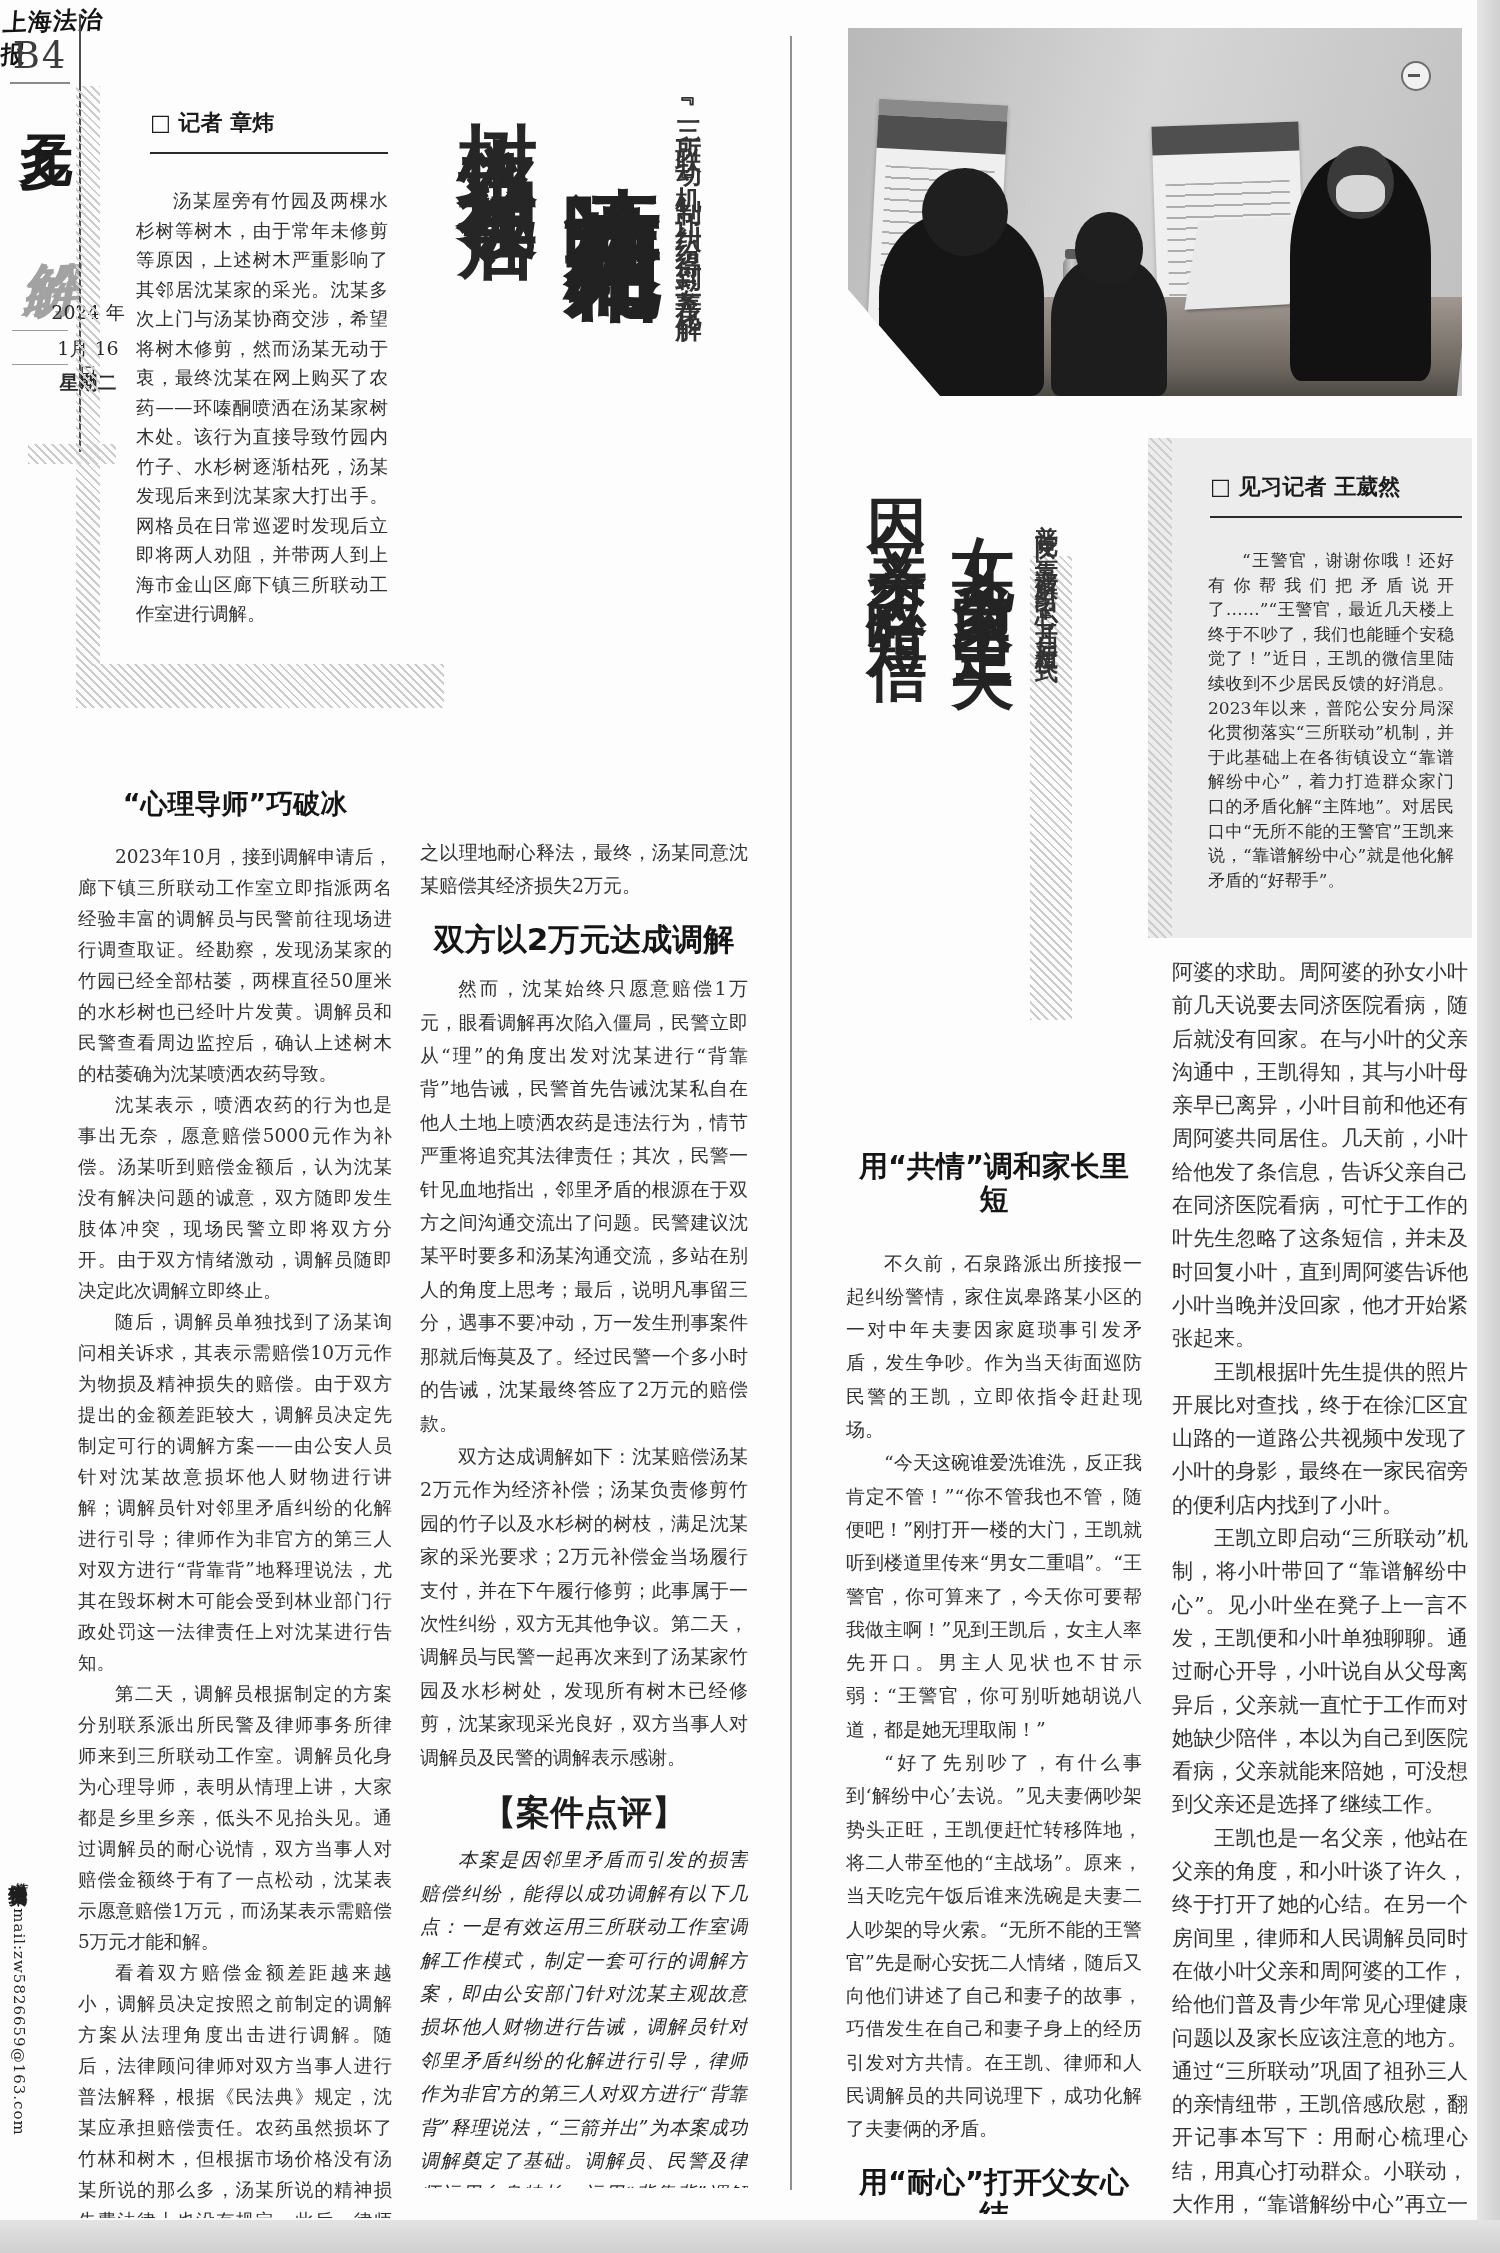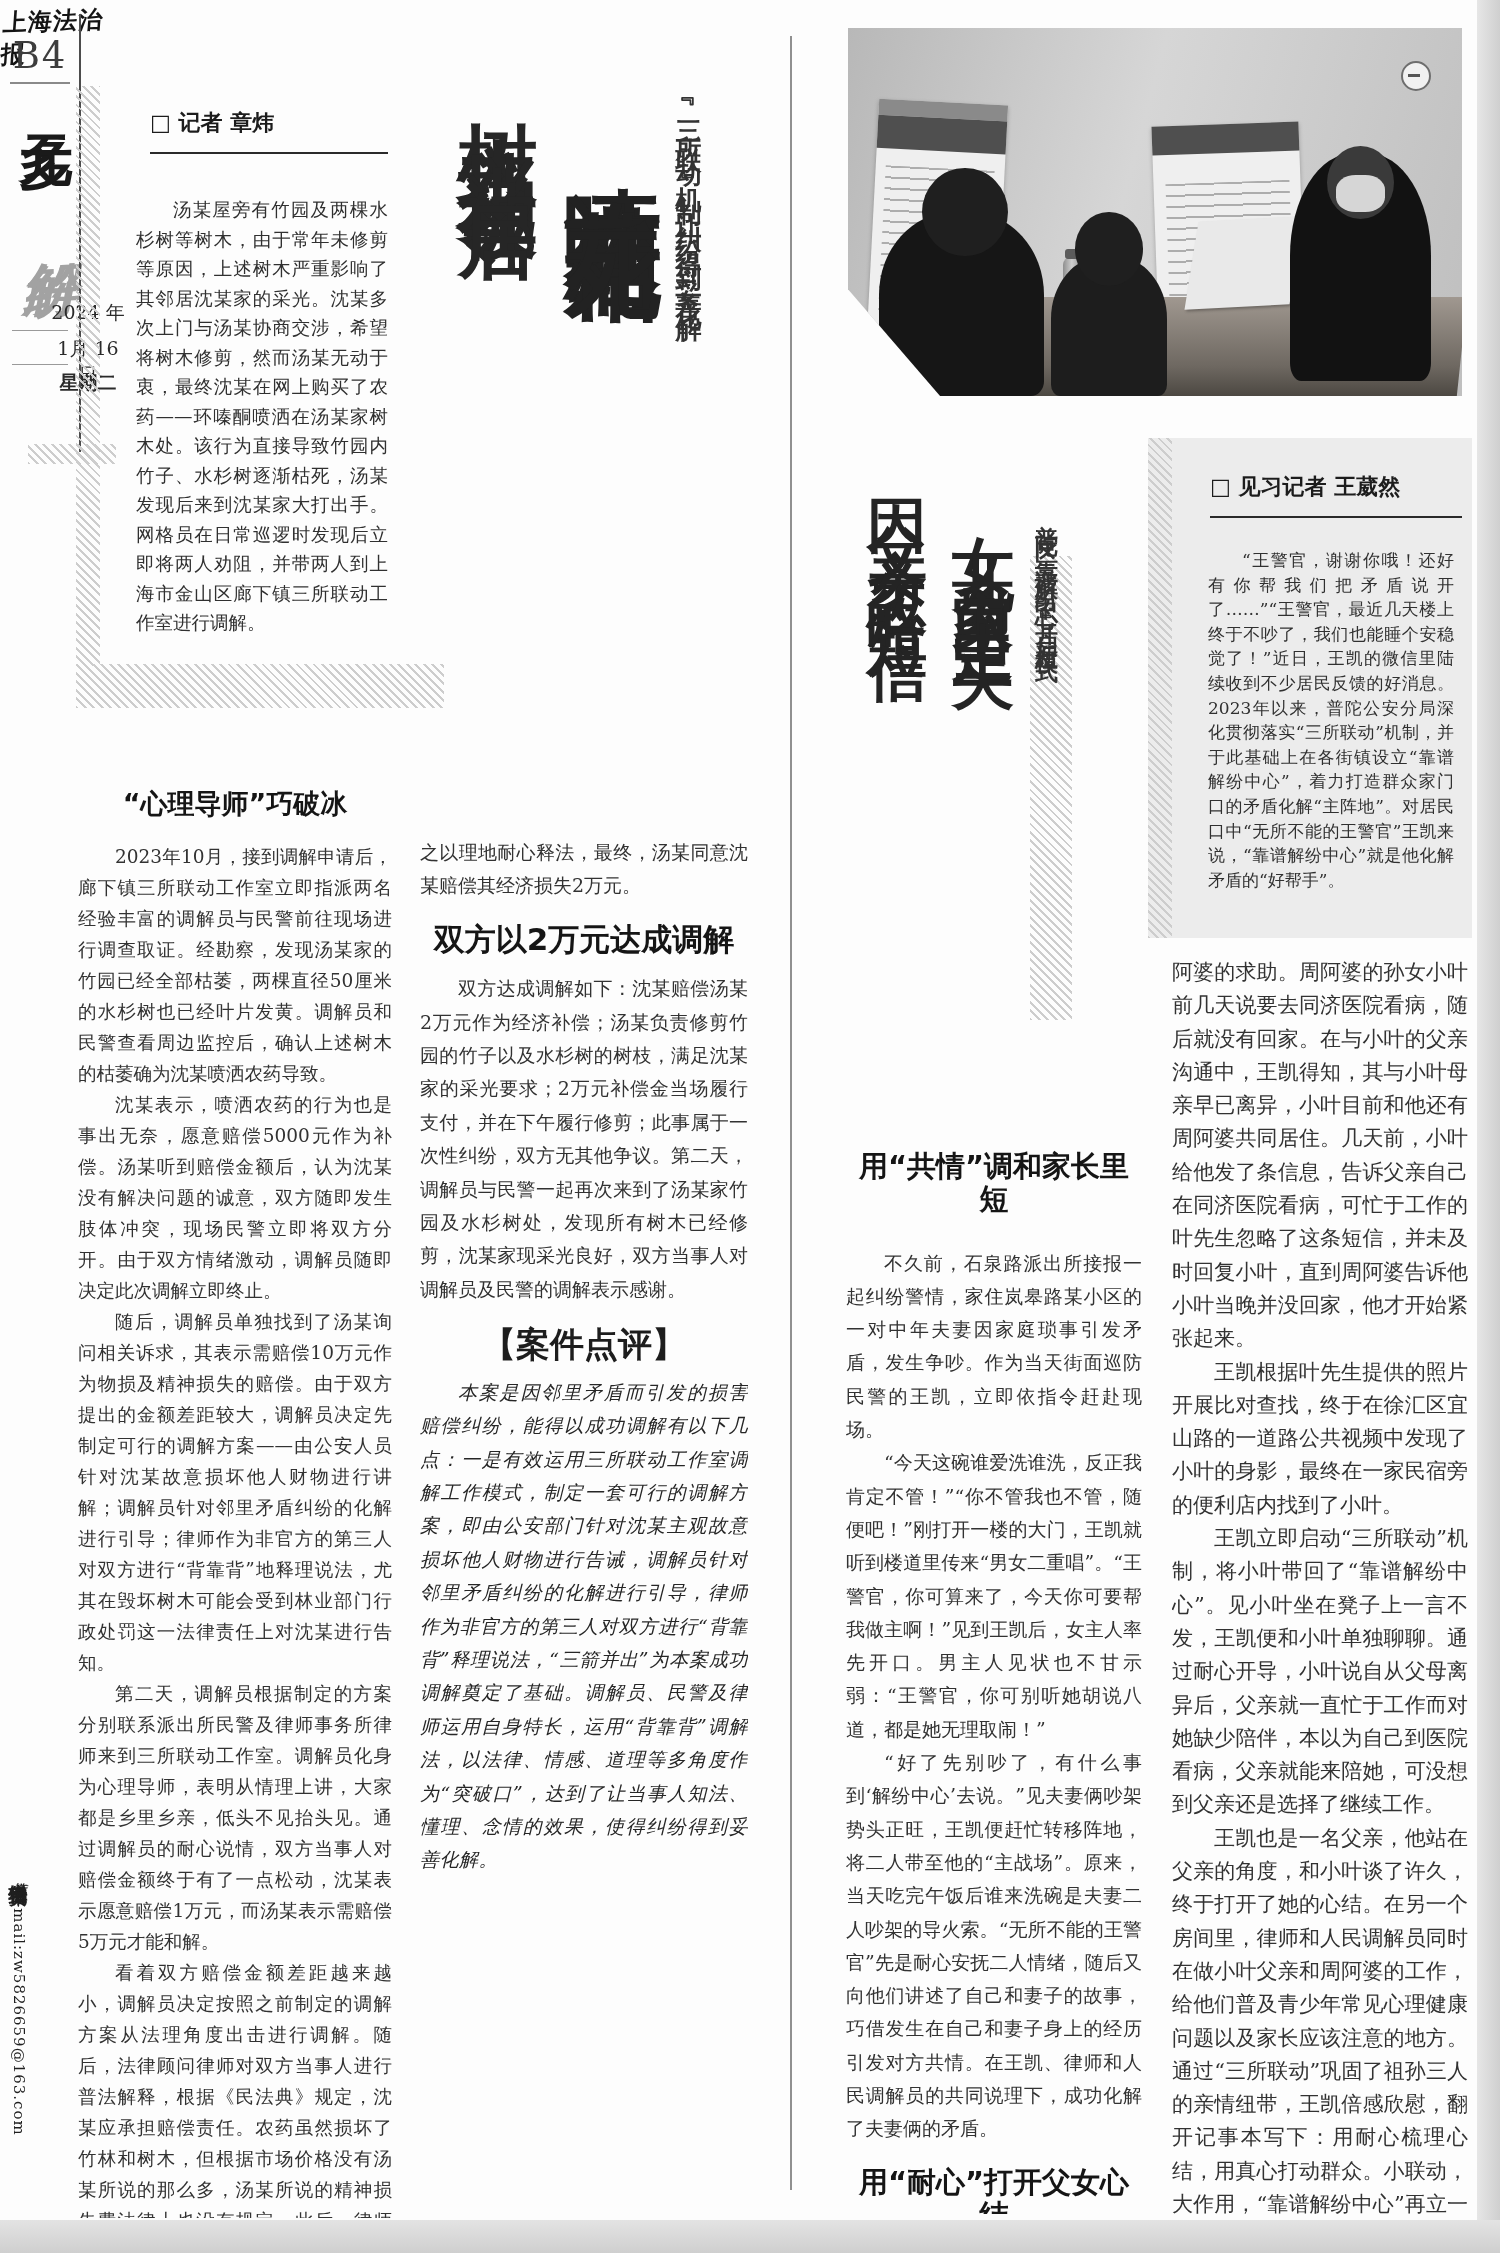--- a/index.html
+++ b/index.html
@@ -28,21 +28,21 @@
   .editor .nm{font-size:15px;font-style:italic;}
   .editor .em{font-size:15px;margin-top:14px;letter-spacing:1px;font-family:"DejaVu Serif",serif;}
   
   .hl1-a{left:459px;top:58px;font-size:80px;font-weight:700;color:#262626;letter-spacing:14px;line-height:1;}
   .hl1-b{left:566px;top:108px;font-size:97px;font-weight:900;color:#222;letter-spacing:8px;line-height:1;}
   .hl1-k{left:676px;top:88px;font-size:26px;font-weight:600;color:#333;letter-spacing:13px;line-height:1;}
   
   .byline{font-family:"DejaVu Sans","Liberation Sans",sans-serif;font-weight:700;font-size:22px;color:#1c1c1c;}
   .by1{left:150px;top:108px;}
   .by1-rule{left:150px;top:152px;width:238px;height:2px;background:#2a2a2a;}
-  .lead1{left:136px;top:195px;width:252px;height:474px;font-size:18.5px;line-height:29.5px;
+  .lead1{left:136px;top:186px;width:252px;height:474px;font-size:18.5px;line-height:29.5px;
          text-align:justify;overflow:hidden;text-indent:2em;color:#303030;}
   
   .h-sec{font-family:"DejaVu Sans","Liberation Sans",sans-serif;font-weight:700;color:#151515;}
   .col{text-align:justify;overflow:hidden;color:#323232;}
   .col p{margin:0;text-indent:2em;}
   .col p.noind{text-indent:0;}
   .col1{left:78px;top:788px;width:314px;height:1430px;font-size:18.5px;line-height:31px;}
   .col1 .h-sec{font-size:27px;text-align:center;text-indent:0;margin:0 0 22px 0;}
   .col2{left:420px;top:836px;width:328px;height:1352px;font-size:19px;line-height:33.4px;}
   .col2 .h-sec{font-size:31px;text-align:center;text-indent:0;margin:20px 0 16px 0;}
@@ -134,20 +134,21 @@
     <p>2023年10月，接到调解申请后，廊下镇三所联动工作室立即指派两名经验丰富的调解员与民警前往现场进行调查取证。经勘察，发现汤某家的竹园已经全部枯萎，两棵直径50厘米的水杉树也已经叶片发黄。调解员和民警查看周边监控后，确认上述树木的枯萎确为沈某喷洒农药导致。</p>
     <p>沈某表示，喷洒农药的行为也是事出无奈，愿意赔偿5000元作为补偿。汤某听到赔偿金额后，认为沈某没有解决问题的诚意，双方随即发生肢体冲突，现场民警立即将双方分开。由于双方情绪激动，调解员随即决定此次调解立即终止。</p>
     <p>随后，调解员单独找到了汤某询问相关诉求，其表示需赔偿10万元作为物损及精神损失的赔偿。由于双方提出的金额差距较大，调解员决定先制定可行的调解方案——由公安人员针对沈某故意损坏他人财物进行讲解；调解员针对邻里矛盾纠纷的化解进行引导；律师作为非官方的第三人对双方进行“背靠背”地释理说法，尤其在毁坏树木可能会受到林业部门行政处罚这一法律责任上对沈某进行告知。</p>
     <p>第二天，调解员根据制定的方案分别联系派出所民警及律师事务所律师来到三所联动工作室。调解员化身为心理导师，表明从情理上讲，大家都是乡里乡亲，低头不见抬头见。通过调解员的耐心说情，双方当事人对赔偿金额终于有了一点松动，沈某表示愿意赔偿1万元，而汤某表示需赔偿5万元才能和解。</p>
     <p>看着双方赔偿金额差距越来越小，调解员决定按照之前制定的调解方案从法理角度出击进行调解。随后，法律顾问律师对双方当事人进行普法解释，根据《民法典》规定，沈某应承担赔偿责任。农药虽然损坏了竹林和树木，但根据市场价格没有汤某所说的那么多，汤某所说的精神损失费法律上也没有规定。此后，律师进一步分析了树木的产量和损失，经过动之以情，晓</p>
   </div>
 
   <div class="abs col col2">
     <p class="noind">之以理地耐心释法，最终，汤某同意沈某赔偿其经济损失2万元。</p>
     <div class="h-sec">双方以2万元达成调解</div>
+    <p>然而，沈某始终只愿意赔偿1万元，眼看调解再次陷入僵局，民警立即从“理”的角度出发对沈某进行“背靠背”地告诫，民警首先告诫沈某私自在他人土地上喷洒农药是违法行为，情节严重将追究其法律责任；其次，民警一针见血地指出，邻里矛盾的根源在于双方之间沟通交流出了问题。民警建议沈某平时要多和汤某沟通交流，多站在别人的角度上思考；最后，说明凡事留三分，遇事不要冲动，万一发生刑事案件那就后悔莫及了。经过民警一个多小时的告诫，沈某最终答应了2万元的赔偿款。</p>
     <p>双方达成调解如下：沈某赔偿汤某2万元作为经济补偿；汤某负责修剪竹园的竹子以及水杉树的树枝，满足沈某家的采光要求；2万元补偿金当场履行支付，并在下午履行修剪；此事属于一次性纠纷，双方无其他争议。第二天，调解员与民警一起再次来到了汤某家竹园及水杉树处，发现所有树木已经修剪，沈某家现采光良好，双方当事人对调解员及民警的调解表示感谢。</p>
     <div class="h-comment">【案件点评】</div>
     <p class="kai">本案是因邻里矛盾而引发的损害赔偿纠纷，能得以成功调解有以下几点：一是有效运用三所联动工作室调解工作模式，制定一套可行的调解方案，即由公安部门针对沈某主观故意损坏他人财物进行告诫，调解员针对邻里矛盾纠纷的化解进行引导，律师作为非官方的第三人对双方进行“背靠背”释理说法，“三箭并出”为本案成功调解奠定了基础。调解员、民警及律师运用自身特长，运用“背靠背”调解法，以法律、情感、道理等多角度作为“突破口”，达到了让当事人知法、懂理、念情的效果，使得纠纷得到妥善化解。</p>
   </div>
 
   <div class="abs art-div"></div>
 
   <div class="abs photo">
     <div class="poster p-left">
       <div class="band2"></div>

